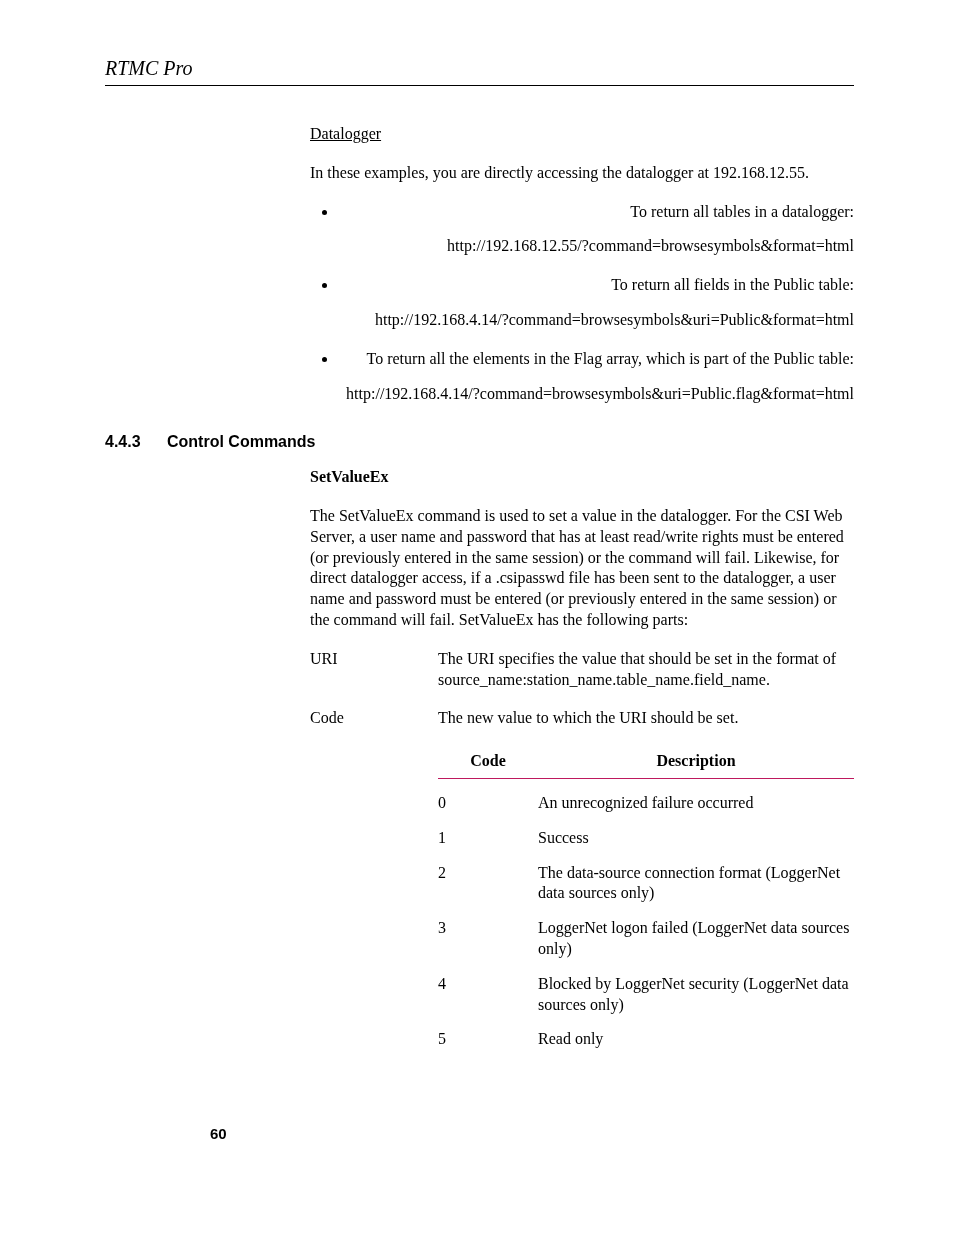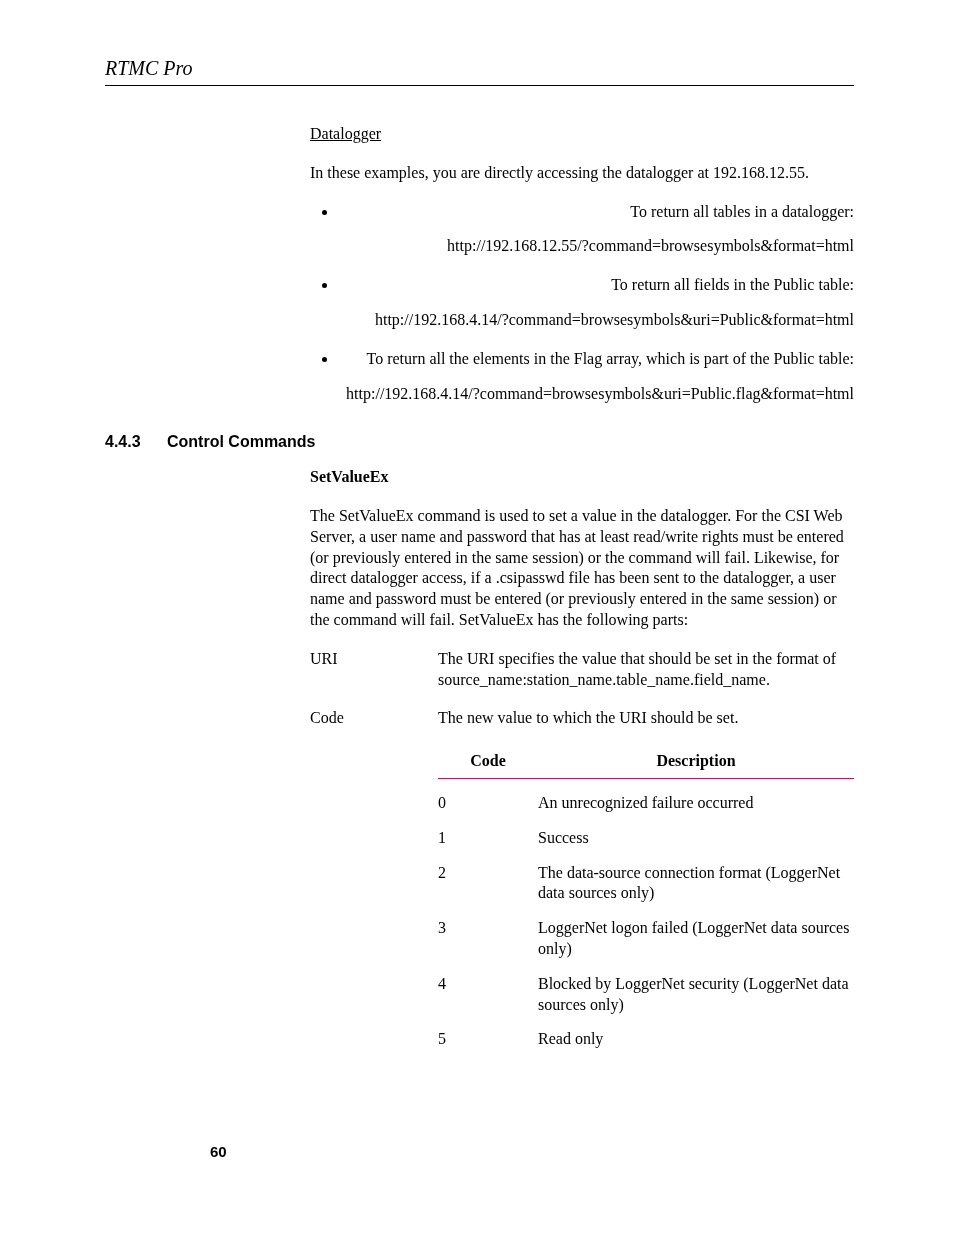--- a/index.html
+++ b/index.html
@@ -92,21 +92,21 @@
   .code-table td {
     padding: 14px 0 0 0;
     vertical-align: top;
   }
   .code-table td.code-col {
     width: 100px;
   }
   .page-num {
     position: absolute;
     left: 105px;
-    bottom: 14px;
+    bottom: 32px;
     font-family: Arial, Helvetica, sans-serif;
     font-weight: bold;
     font-size: 15px;
   }
   .page-wrap {
     position: relative;
     min-height: 1120px;
   }
 </style>
 </head>

